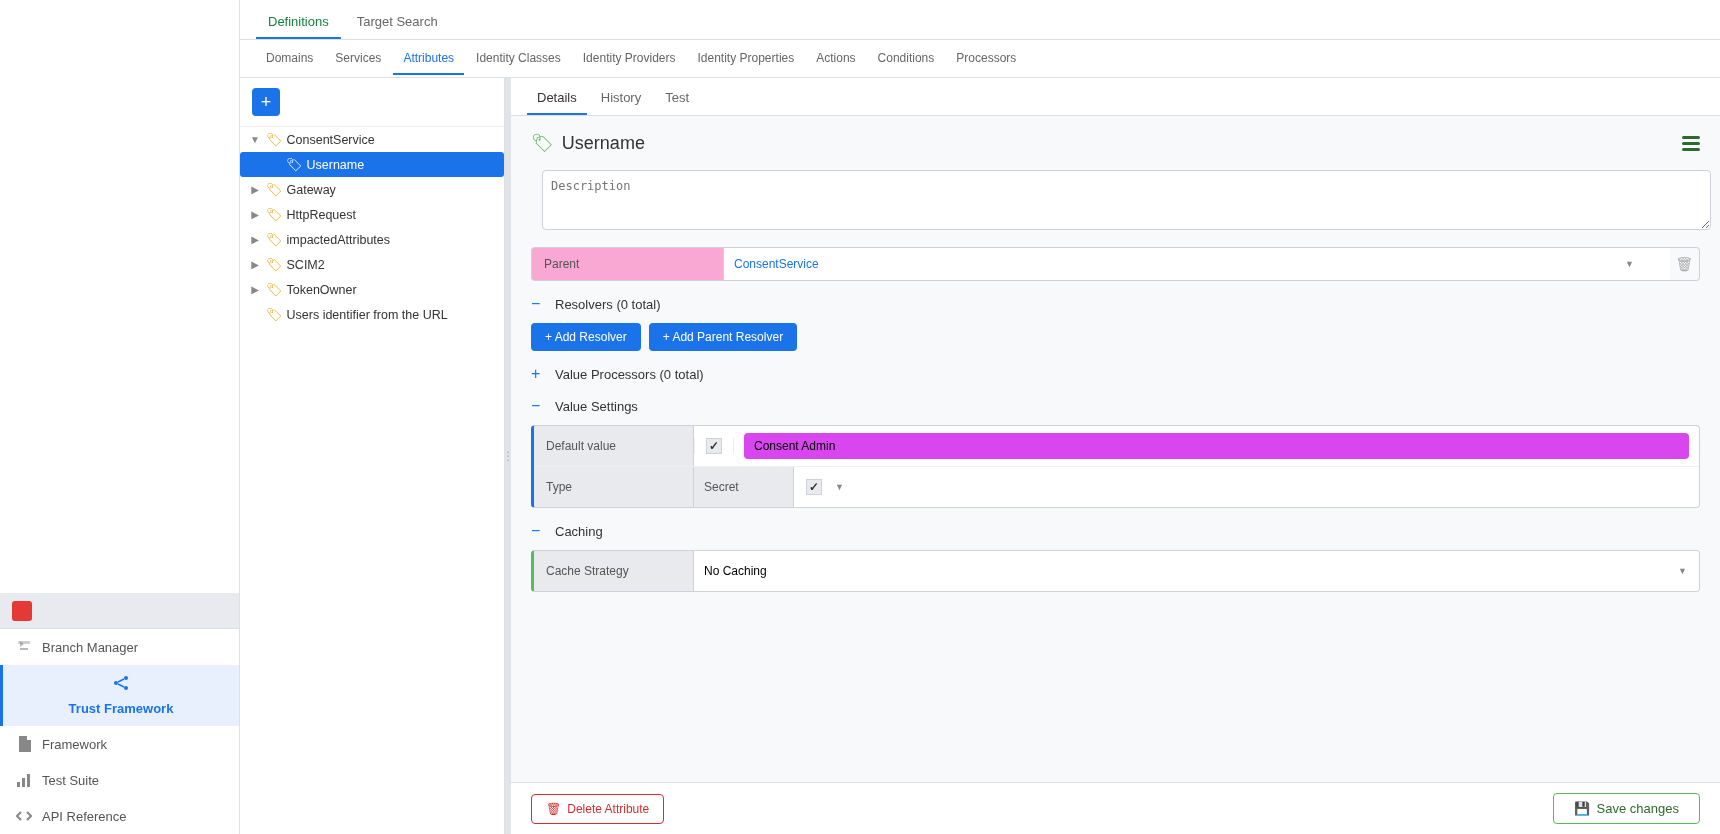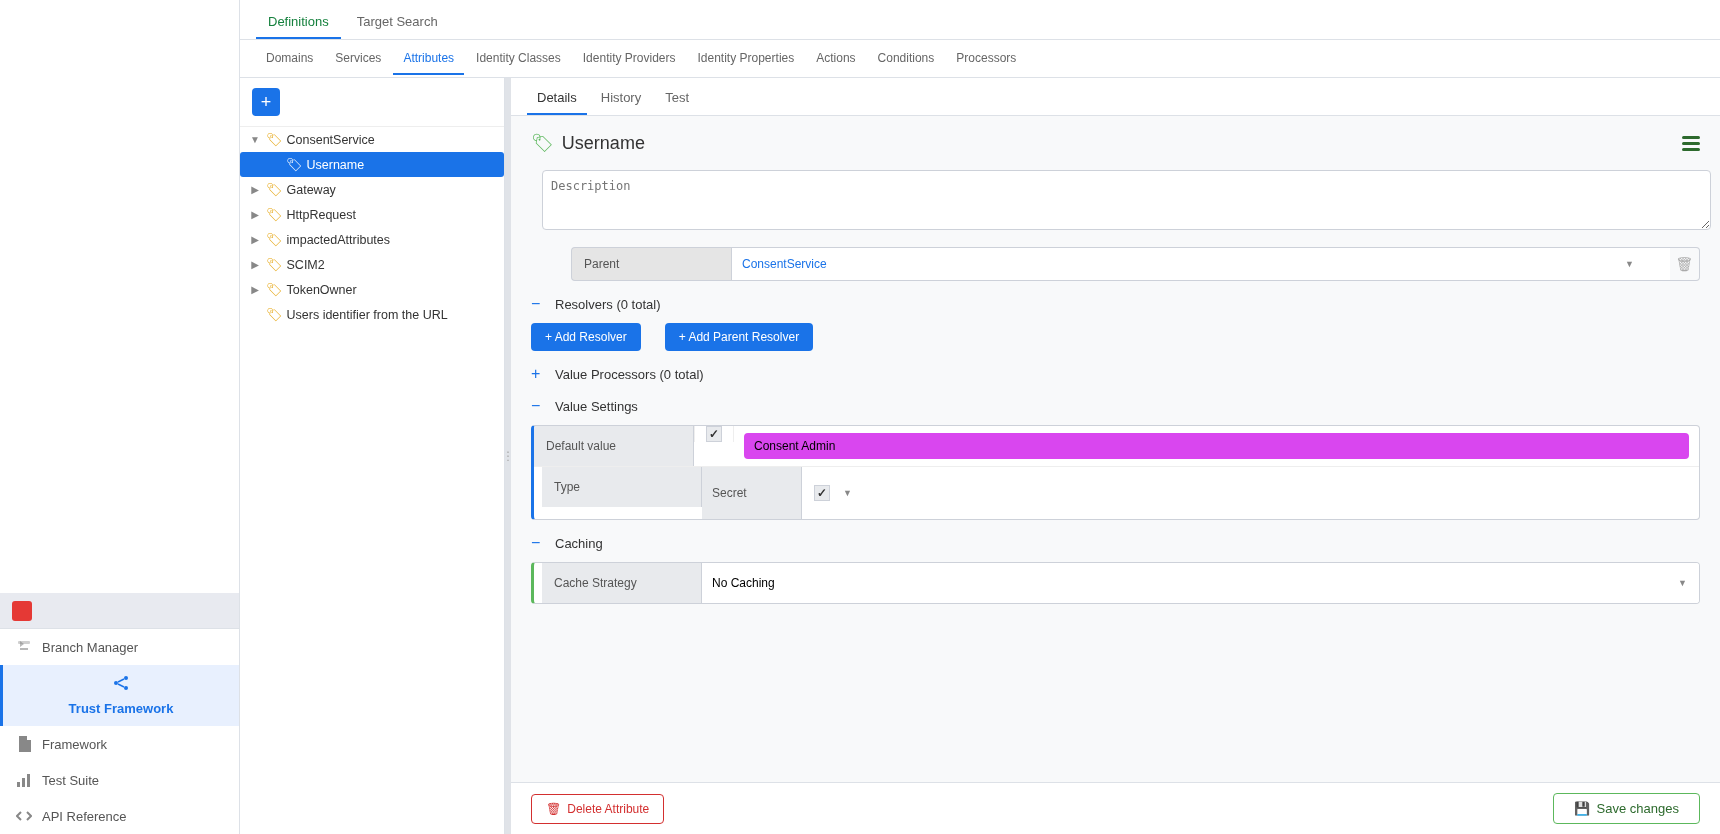--- a/index.html
+++ b/index.html
@@ -249,31 +249,31 @@
       margin-left: 11px;
     }
 
     .field-row {
       display: flex;
       align-items: center;
       margin-bottom: 12px;
       gap: 0;
     }
     .field-label {
-      width: 160px;
-      background: #e5e5e5;
+      width: 192px;
+      background: #f9a8d4;
       padding: 8px 12px;
       font-size: 12px;
       color: #555;
       border: 1px solid #cdd1d9;
       border-right: none;
       border-radius: 4px 0 0 4px;
       flex-shrink: 0;
       height: 34px;
-      display: flex; align-items: center; margin-left: 40px;
+      display: flex; align-items: center;
     }
     .field-delete {
       width: 30px; height: 34px;
       background: none;
       border: 1px solid #cdd1d9;
       border-left: none;
       cursor: pointer;
       display: flex; align-items: center; justify-content: center;
       color: #aaa;
       font-size: 14px;
@@ -301,38 +301,38 @@
       color: #fff;
       border: none;
       border-radius: 4px;
       padding: 7px 14px;
       font-size: 12px;
       cursor: pointer;
       display: flex; align-items: center; gap: 4px;
     }
 
     .resolvers-btns {
-      display: flex; gap: 24px; margin-bottom: 8px; align-items: center;
+      display: flex; gap: 8px; margin-bottom: 8px; align-items: center;
     }
 
     
     .settings-box {
       border: 1px solid #cdd1d9;
       border-radius: 4px;
       overflow: hidden;
       margin-bottom: 12px;
       background: #fff;
       border-left: 3px solid #1a73e8;
     }
     .settings-row {
       display: flex;
-      align-items: flex-start;
+      align-items: center;
       border-bottom: 1px solid #eee;
     }
-    .settings-row:last-child { border-bottom: none; padding-left: 8px; }
+    .settings-row:last-child { border-bottom: none; }
     .settings-cell-label {
       width: 160px;
       background: #e8eaed;
       padding: 8px 12px;
       font-size: 12px;
       color: #555;
       border-right: 1px solid #cdd1d9;
       height: 40px;
       display: flex; align-items: center;
       flex-shrink: 0;
@@ -359,21 +359,21 @@
       font-size: 12px;
     }
     .checkbox-styled.checked::after { content: '✓'; color: #333; font-weight: bold; }
     .secret-label {
       width: 100px;
       background: #e8eaed;
       padding: 6px 10px;
       font-size: 12px;
       color: #555;
       border-right: 1px solid #cdd1d9;
-      height: 52px;
+      height: 40px;
       display: flex; align-items: center;
     }
 
     
     .caching-box {
       border: 1px solid #cdd1d9;
       border-radius: 4px;
       overflow: hidden;
       margin-bottom: 12px;
       background: #fff;

